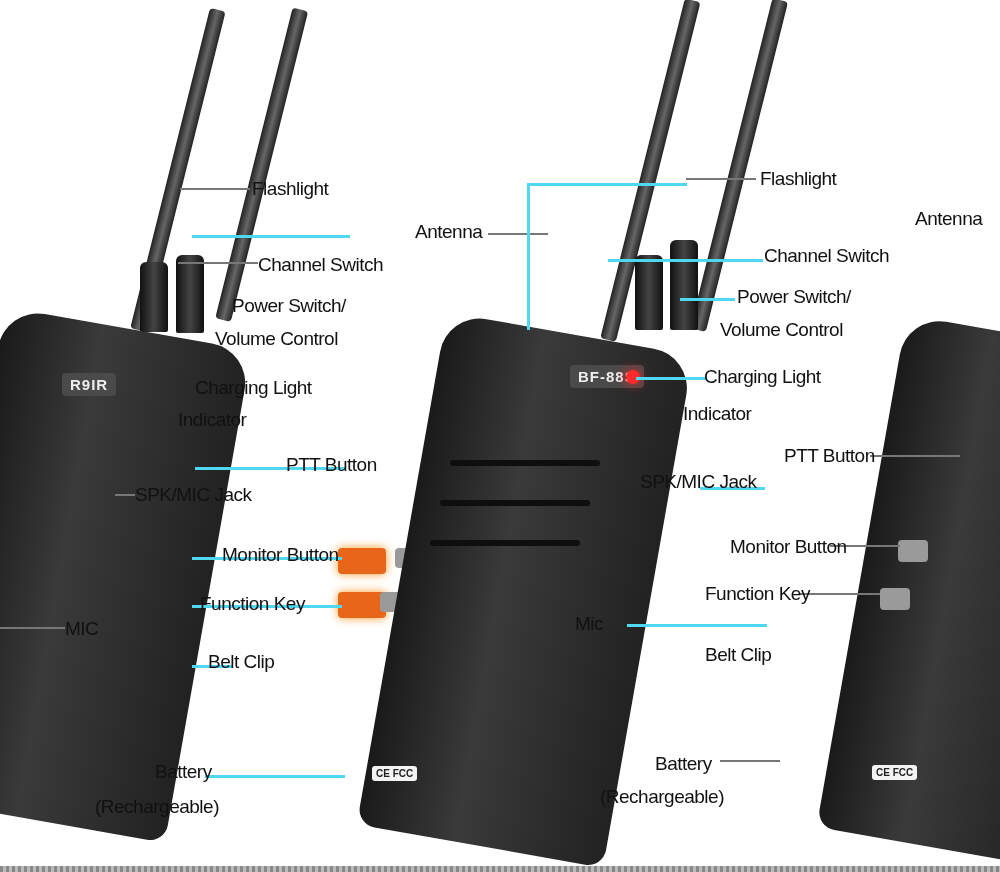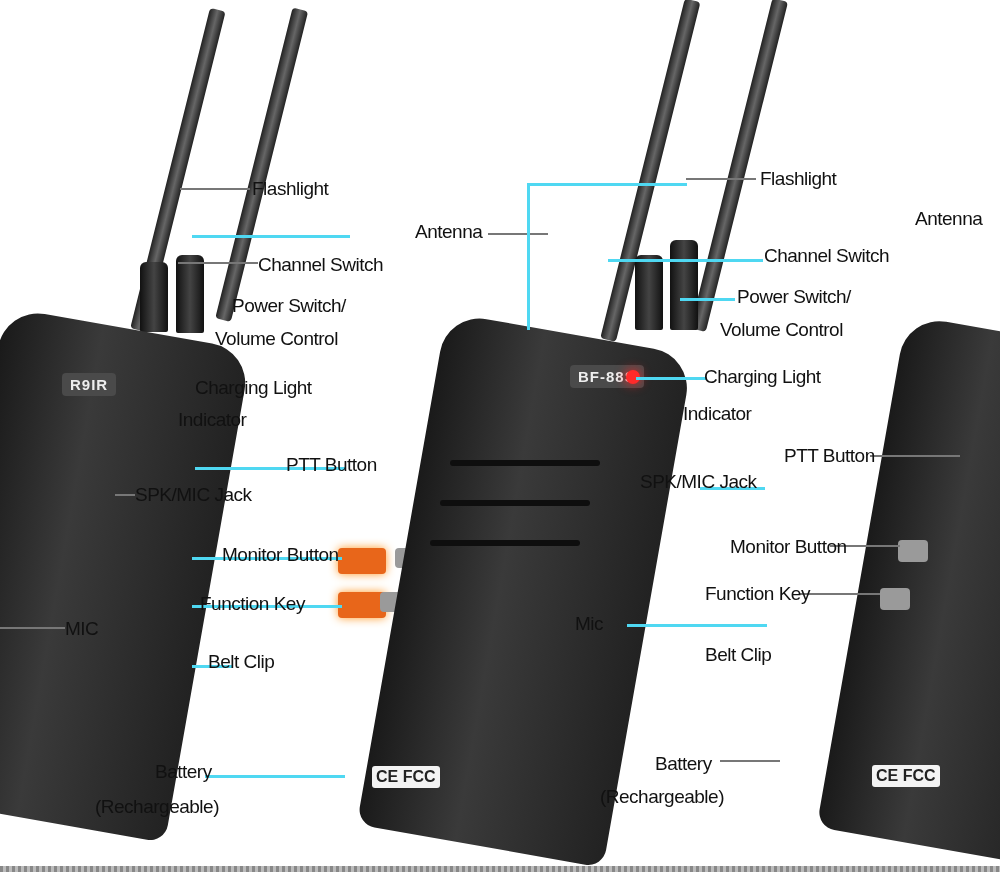--- a/index.html
+++ b/index.html
@@ -12,21 +12,21 @@
   .line.gray { background:#777; height:2px; }
   .vline { position:absolute; width:3px; background:#4fd8f2; }
   .antenna { position:absolute; width:16px; background:linear-gradient(90deg,#222,#666,#222); transform-origin:bottom center; border-radius:4px; }
   .radio { position:absolute; background:linear-gradient(90deg,#1a1a1a,#3a3a3a 40%,#222); border-radius:40px 40px 18px 18px; }
   .rib { position:absolute; height:6px; background:#0e0e0e; border-radius:3px; }
   .badge { position:absolute; background:#4a4a4a; color:#eee; font-size:15px; font-weight:bold; padding:3px 8px; border-radius:4px; letter-spacing:1px; }
   .knob { position:absolute; background:linear-gradient(90deg,#111,#444,#111); border-radius:6px 6px 2px 2px; }
   .btn { position:absolute; background:#9a9a9a; border-radius:4px; }
   .btn.orange { background:#e8661a; box-shadow:0 0 10px #ff9a2a; }
   .led { position:absolute; width:14px; height:14px; border-radius:50%; background:#ff2a2a; box-shadow:0 0 12px #ff2020; }
-  .battery-tag { position:absolute; background:#f3f3f3; color:#222; font-size:16px; font-weight:bold; padding:2px 4px; border-radius:3px; }
+  .battery-tag { position:absolute; background:#f3f3f3; color:#222; font-size:10px; font-weight:bold; padding:2px 4px; border-radius:3px; }
   .floor { position:absolute; left:0; right:0; bottom:0; height:6px; background:repeating-linear-gradient(90deg,#888 0 3px,#bbb 3px 6px); }
 </style>
 </head>
 <body>
 
 <div class="stage">
 
   <div>
     <div class="antenna" style="left:130px;top:0;height:330px;transform:rotate(14deg);"></div>
     <div class="antenna" style="left:215px;top:0;height:320px;transform:rotate(14deg);"></div>

